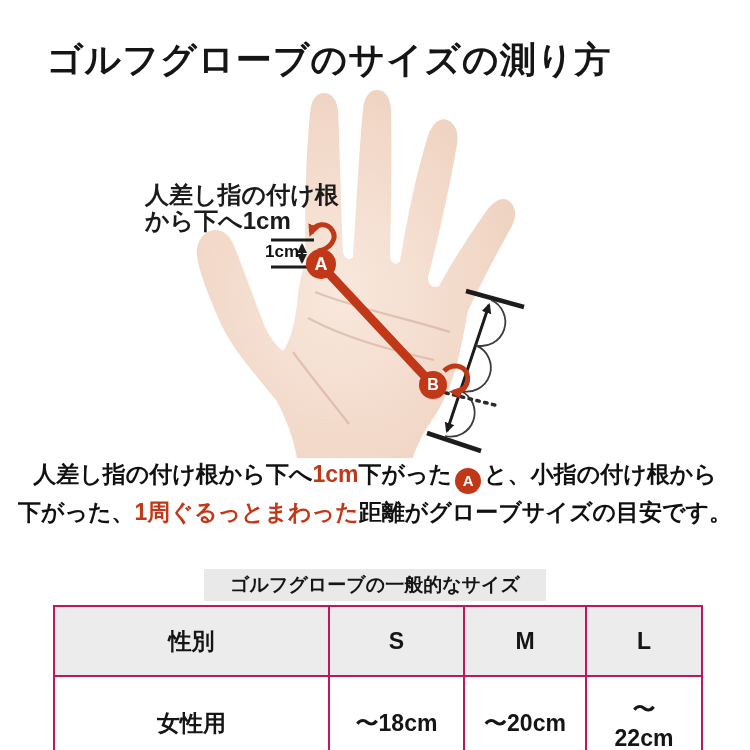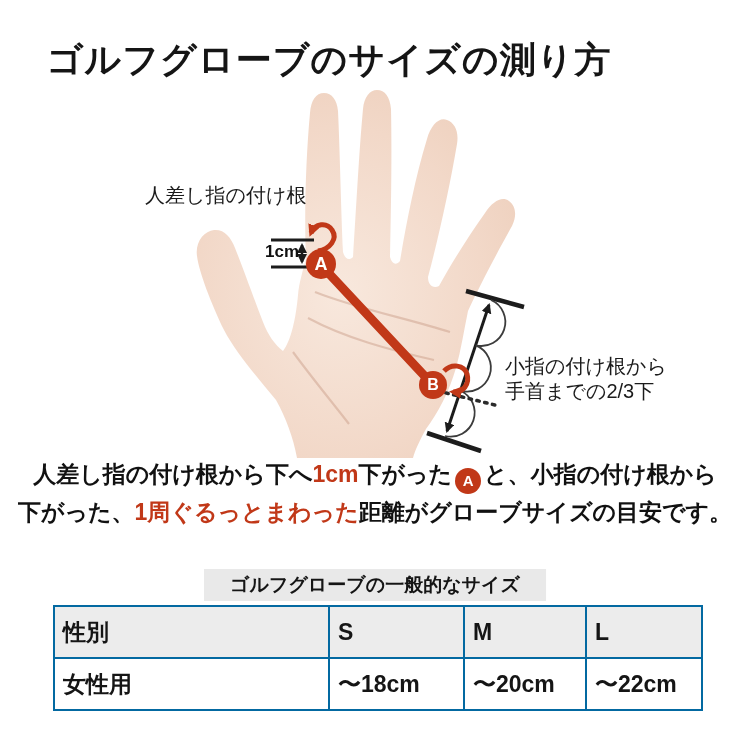--- a/index.html
+++ b/index.html
@@ -1,39 +1,39 @@
 <!DOCTYPE html>
 <html><head>
 <meta charset="utf-8">
 <style>
   html,body{margin:0;padding:0;background:#fff;}
   .page{position:relative;width:750px;height:750px;background:#ffffff;overflow:hidden;
         font-family:"Liberation Sans", sans-serif;color:#151515;}
   .title{position:absolute;top:36px;left:0;width:658px;text-align:center;
          font-size:36px;font-weight:700;letter-spacing:1px;}
   .fig{position:absolute;inset:0;}
-  .note{position:absolute;font-weight:400;font-size:20px;line-height:26px;color:#1b1b1b;white-space:nowrap;}
+  .note{position:absolute;font-weight:700;font-size:24px;line-height:26px;color:#1b1b1b;white-space:nowrap;}
   .note-index{left:145px;top:182px;}
   .note-pinky{left:505px;top:354px;line-height:25px;}
   .onecm{position:absolute;left:265px;top:242px;font-size:17px;font-weight:700;color:#111;}
   .marker{position:absolute;border-radius:50%;background:#c13818;color:#fff;font-weight:700;
           display:flex;align-items:center;justify-content:center;}
   .marker-a{left:306px;top:249px;width:30px;height:30px;font-size:18px;}
   .marker-b{left:419px;top:371px;width:28px;height:28px;font-size:16px;}
   .para{position:absolute;top:456px;left:0;width:750px;text-align:center;
         font-size:23px;font-weight:700;line-height:36px;color:#111;}
   .rd{color:#c13818;}
   .ibadge{display:inline-flex;width:26px;height:26px;border-radius:50%;background:#c13818;color:#fff;
           align-items:center;justify-content:center;font-size:15px;font-weight:700;
           vertical-align:-4px;margin:0 3px;}
   .caption{position:absolute;top:569px;left:50%;transform:translateX(-50%);
            background:#e9e9e9;padding:3px 26px;font-size:19px;font-weight:700;white-space:nowrap;}
   table.sizes{position:absolute;top:605px;left:53px;width:648px;border-collapse:collapse;
               font-size:23px;font-weight:700;table-layout:fixed;}
-  table.sizes th, table.sizes td{border:2px solid #0369a1;height:34px;text-align:left;padding:8px;}
+  table.sizes th, table.sizes td{border:2px solid #be185d;height:34px;text-align:center;padding:17px;}
   table.sizes th{background:#ececec;font-weight:700;}
 </style>
 </head>
 <body>
 
 <div class="page">
 
   <div class="title">ゴルフグローブのサイズの測り方</div>
 
   <div class="fig">
@@ -109,26 +109,23 @@
 
       <line x1="321" y1="265" x2="433" y2="385" stroke="#c13818" stroke-width="9" stroke-linecap="round"></line>
 
       <path d="M 318 251 C 330 249, 338 239, 332 230 C 327 222, 315 223, 311 233" fill="none" stroke="#c13818" stroke-width="5" marker-end="url(#arrR)"></path>
       <path d="M 444 371 C 452 363, 464 365, 467 374 C 470 384, 463 393, 453 392" fill="none" stroke="#c13818" stroke-width="5" marker-end="url(#arrR)"></path>
     </svg>
 
     
     <div class="note note-index">
       <div>人差し指の付け根</div>
+      <div>から下へ1cm</div>
     </div>
     <div class="onecm">1cm</div>
-    <div class="note note-pinky">
-      <div>小指の付け根から</div>
-      <div>手首までの2/3下</div>
-    </div>
     <div class="marker marker-a">A</div>
     <div class="marker marker-b">B</div>
   </div>
 
   <div class="para">
     <div><span>人差し指の付け根から下へ</span><span class="rd">1cm</span><span>下がった</span><span class="ibadge">A</span><span>と、小指の付け根から</span></div>
     <div><span>下がった、</span><span class="rd">1周ぐるっとまわった</span><span>距離がグローブサイズの目安です。</span></div>
   </div>
 
   <div class="caption">ゴルフグローブの一般的なサイズ</div>

